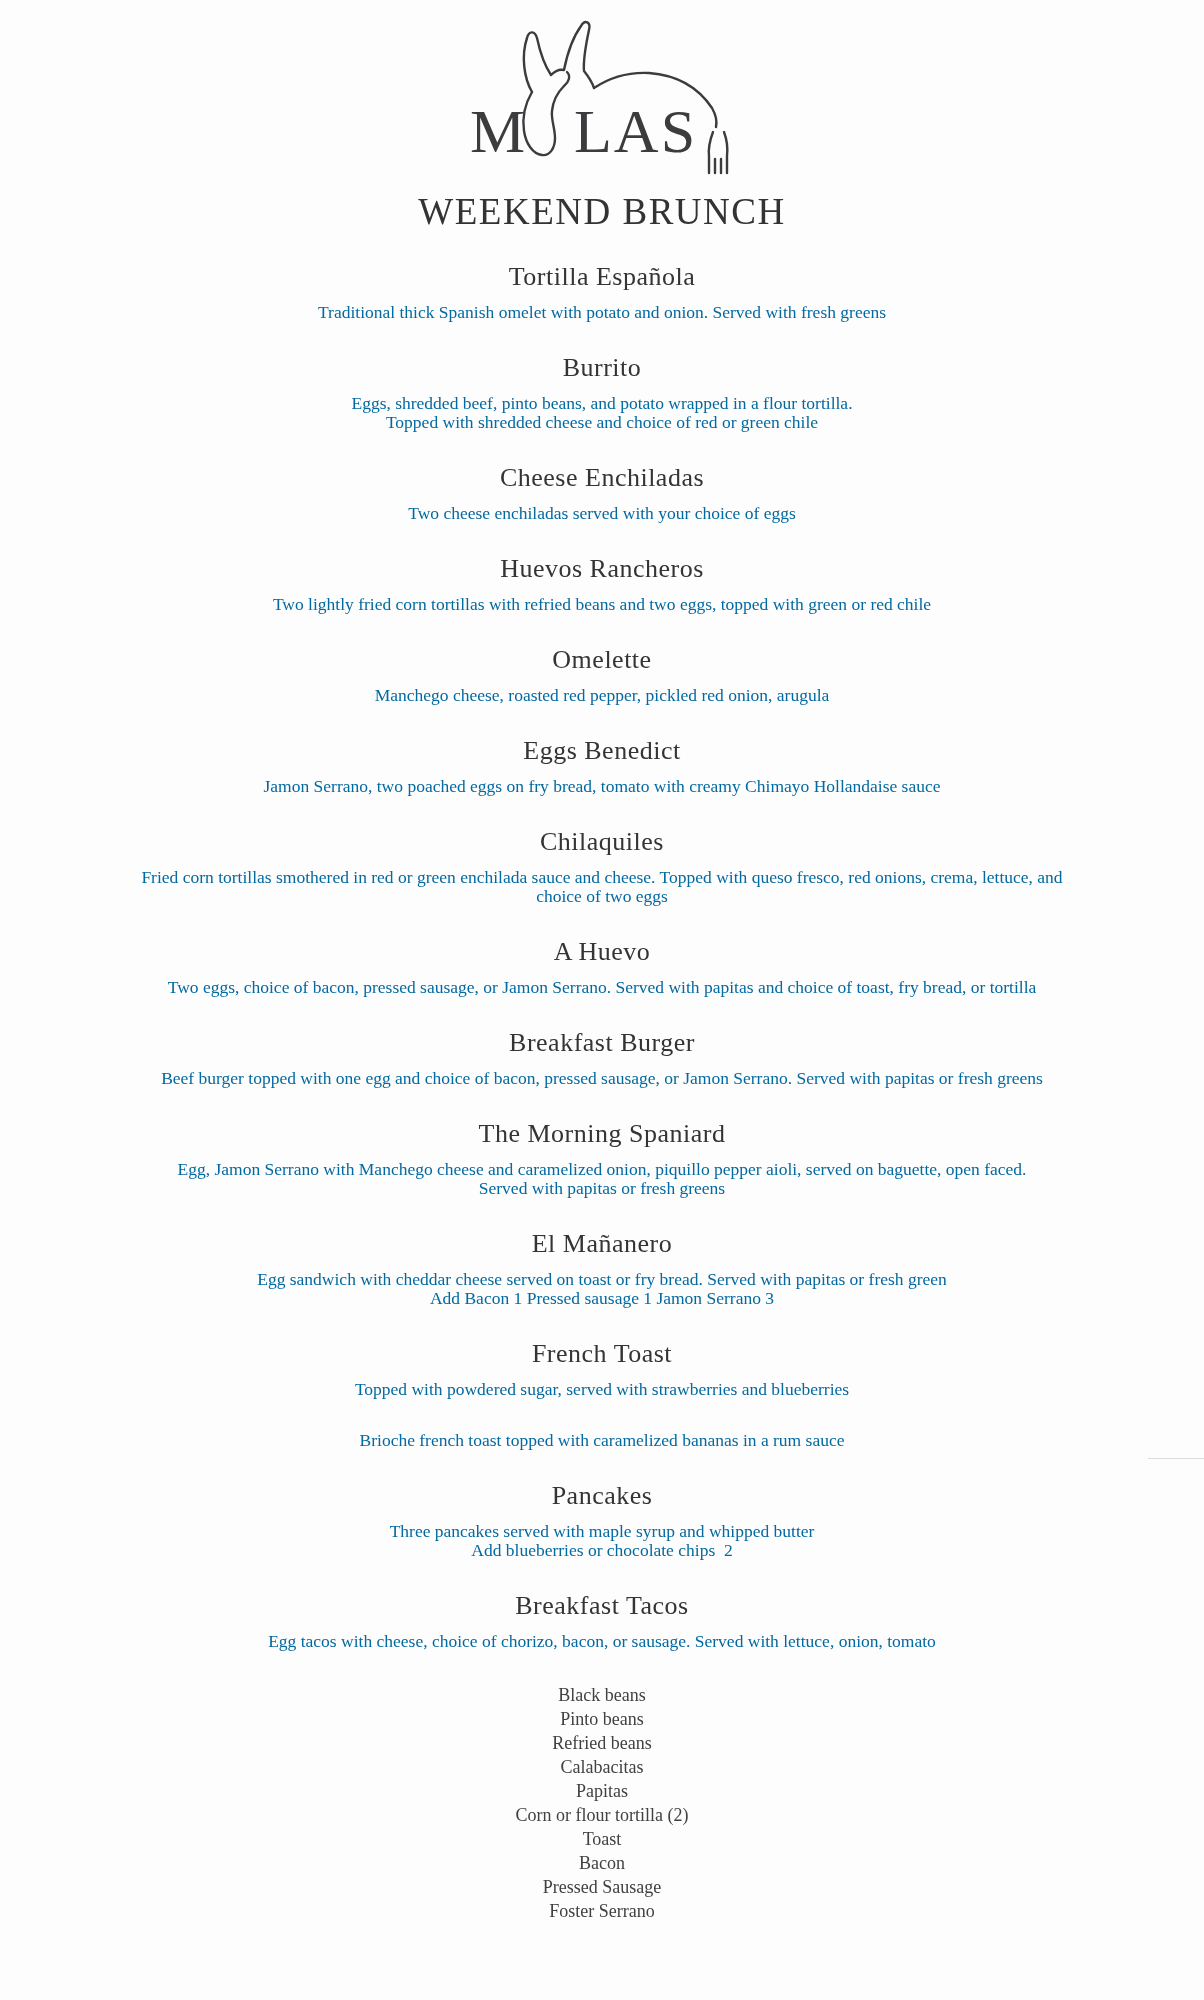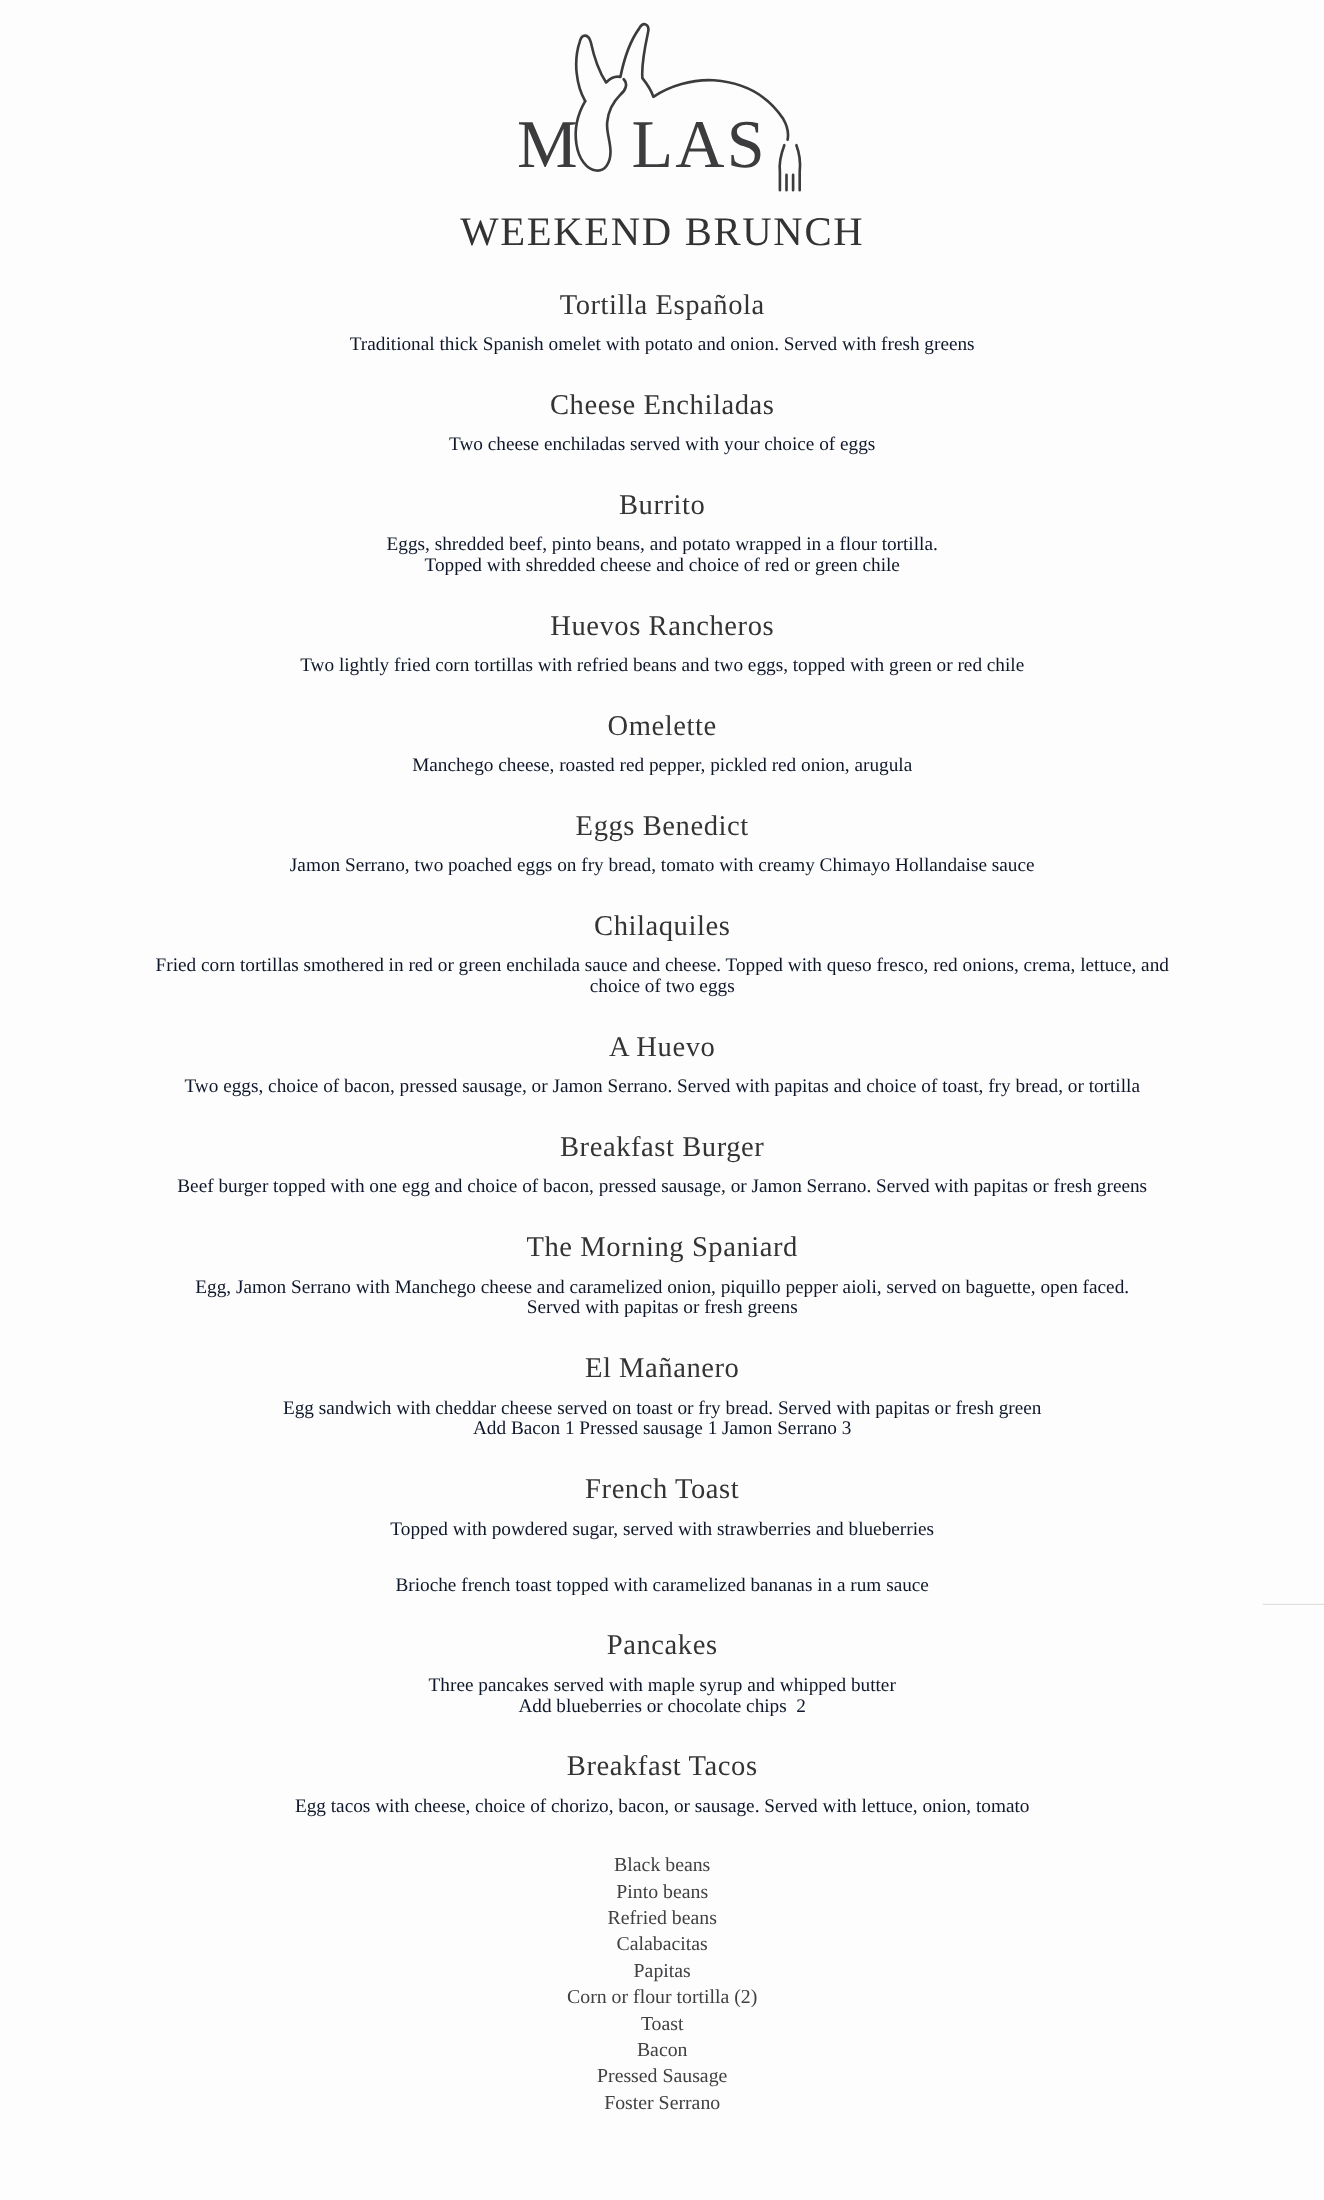--- a/index.html
+++ b/index.html
@@ -56,21 +56,21 @@
     font-size: 26px;
     line-height: 28px;
     font-weight: 400;
     letter-spacing: 0.5px;
     color: #343436;
   }
   .item-desc {
     margin: 12px;
     font-size: 17.5px;
     line-height: 19px;
-    color: #0f172a;
+    color: #0369a1;
     white-space: pre-wrap;
   }
   
   .sides-heading {
     margin: 0 0 6px 0;
     font-size: 27px;
     line-height: 30px;
     font-weight: 400;
     letter-spacing: 1px;
     color: #343436;
@@ -138,31 +138,31 @@
 
     <h1 class="menu-title">WEEKEND BRUNCH</h1>
 
     <main class="menu">
   <section class="item">
     <h2 class="item-name">Tortilla Española</h2>
     <p class="item-desc">Traditional thick Spanish omelet with potato and onion. Served with fresh greens</p>
   </section>
 
   <section class="item">
-    <h2 class="item-name">Cheese Enchiladas</h2>
-    <p class="item-desc">Two cheese enchiladas served with your choice of eggs</p>
-  </section>
-
-  <section class="item">
     <h2 class="item-name">Burrito</h2>
     <p class="item-desc">Eggs, shredded beef, pinto beans, and potato wrapped in a flour tortilla.
 Topped with shredded cheese and choice of red or green chile</p>
   </section>
 
   <section class="item">
+    <h2 class="item-name">Cheese Enchiladas</h2>
+    <p class="item-desc">Two cheese enchiladas served with your choice of eggs</p>
+  </section>
+
+  <section class="item">
     <h2 class="item-name">Huevos Rancheros</h2>
     <p class="item-desc">Two lightly fried corn tortillas with refried beans and two eggs, topped with green or red chile</p>
   </section>
 
   <section class="item">
     <h2 class="item-name">Omelette</h2>
     <p class="item-desc">Manchego cheese, roasted red pepper, pickled red onion, arugula</p>
   </section>
 
   <section class="item">

